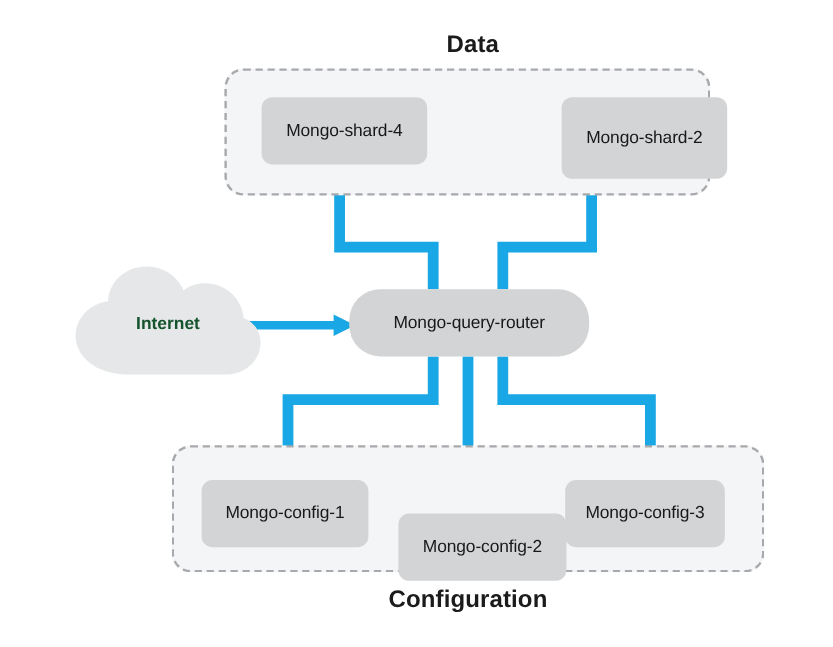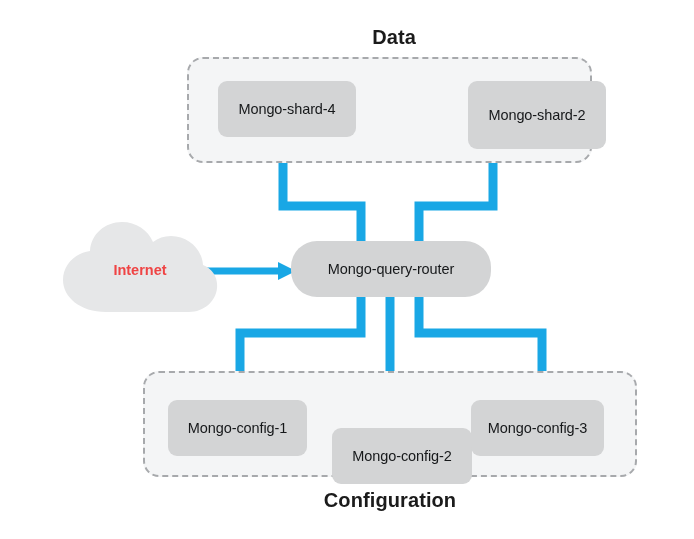--- a/index.html
+++ b/index.html
@@ -63,21 +63,21 @@
   }
   .cloud-wrap svg { display: block; }
   .cloud-label {
     position: absolute;
     left: 60px;
     top: 262px;
     width: 160px;
     text-align: center;
     font-size: 14.5px;
     font-weight: bold;
-    color: #ef4444;
+    color: #14532d;
     white-space: nowrap;
   }
   
   #wires {
     position: absolute;
     left: 0;
     top: 0;
     width: 694px;
     height: 539px;
     pointer-events: none;

